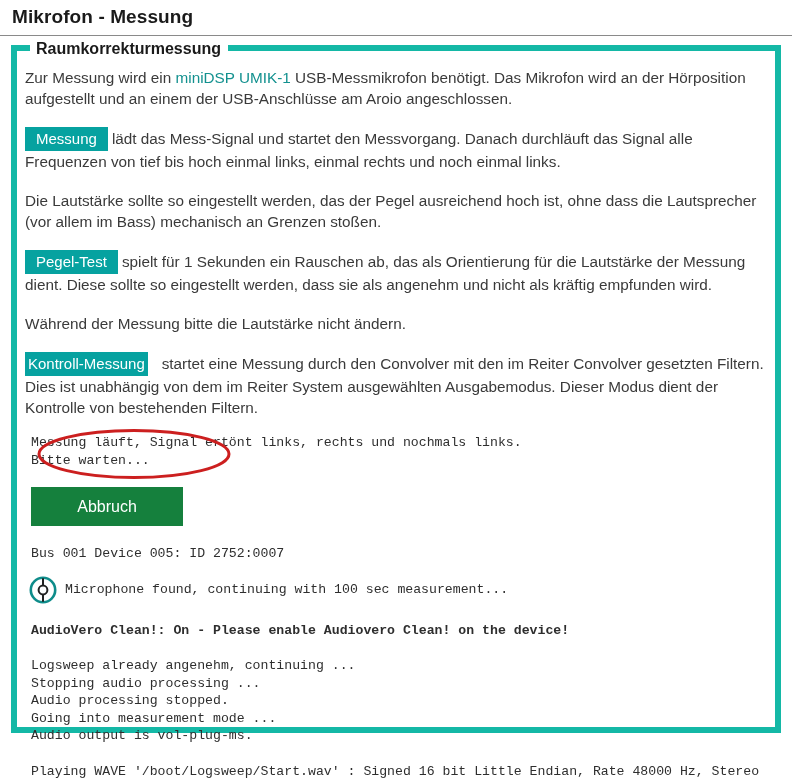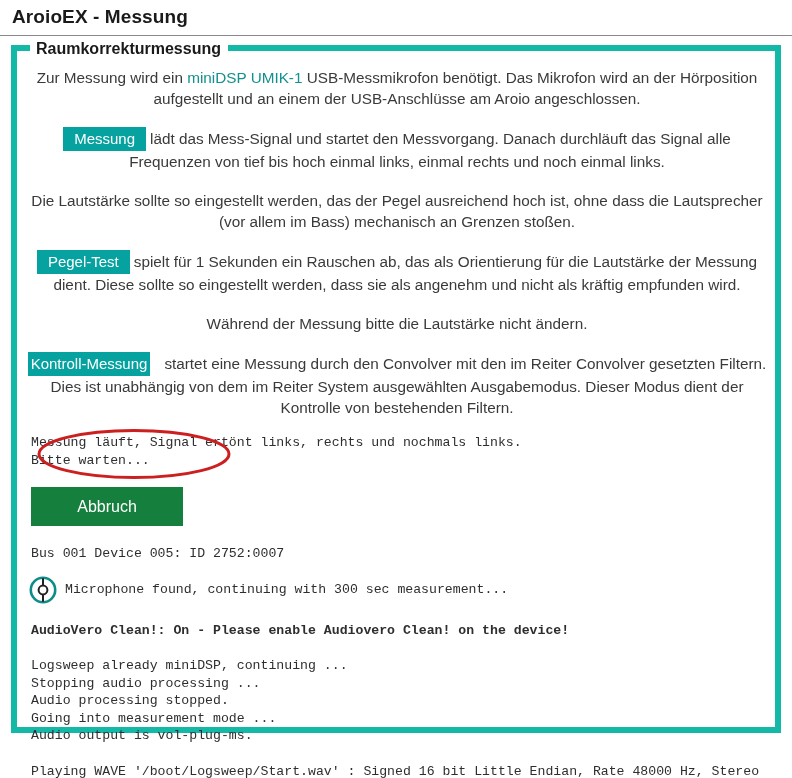--- a/index.html
+++ b/index.html
@@ -48,21 +48,20 @@
     white-space: nowrap;
   }
   .fs-body {
     padding: 16px 6px 0 8px;
   }
   p.para {
     margin: 0 0 18px 0;
     font-size: 15.3px;
     line-height: 21px;
     color: #3a3a3a;
-    text-align: center;
   }
   p.para.tight {
     margin-bottom: 16px;
   }
   a.link {
     color: #13918f;
     text-decoration: none;
   }
   .badge {
     display: inline-block;
@@ -136,21 +135,21 @@
   }
   .log-group.second { margin-top: 18px; }
   .clip-row {
     width: 784px;
     overflow: hidden;
   }
 </style>
 </head>
 <body>
 
-<div id="page-title">AroioEX - Messung</div>
+<div id="page-title">Mikrofon - Messung</div>
 <div id="title-rule"></div>
 
 <div class="fieldset">
   <div class="legend">Raumkorrekturmessung</div>
 
   <div class="fs-body">
 
     <p class="para"><span>Zur Messung wird ein </span><a class="link" href="#">miniDSP UMIK-1</a><span> USB-Messmikrofon benötigt. Das Mikrofon wird an der Hörposition aufgestellt und an einem der USB-Anschlüsse am Aroio angeschlossen.</span></p>
 
     <p class="para"><span class="badge">Messung</span><span>lädt das Mess-Signal und startet den Messvorgang. Danach durchläuft das Signal alle Frequenzen von tief bis hoch einmal links, einmal rechts und noch einmal links.</span></p>
@@ -175,27 +174,27 @@
 
     <div class="mono" id="bus-line">Bus 001 Device 005: ID 2752:0007</div>
 
     <div id="mic-row">
       <svg id="mic-icon" viewBox="0 0 28 28">
         <circle cx="14" cy="14" r="12.2" fill="none" stroke="#0e8c8a" stroke-width="2.6"></circle>
         <circle cx="14" cy="14" r="4.4" fill="none" stroke="#222222" stroke-width="2"></circle>
         <line x1="14" y1="2.2" x2="14" y2="9.3" stroke="#222222" stroke-width="2"></line>
         <line x1="14" y1="18.6" x2="14" y2="25.8" stroke="#222222" stroke-width="2"></line>
       </svg>
-      <div class="mono" id="mic-text">Microphone found, continuing with 300 sec measurement...</div>
+      <div class="mono" id="mic-text">Microphone found, continuing with 100 sec measurement...</div>
     </div>
 
     <div class="mono" id="clean-line">AudioVero Clean!: On - Please enable Audiovero Clean! on the device!</div>
 
     <div class="log-group">
-      <div class="mono">Logsweep already miniDSP, continuing ...</div>
+      <div class="mono">Logsweep already angenehm, continuing ...</div>
       <div class="mono">Stopping audio processing ...</div>
       <div class="mono">Audio processing stopped.</div>
       <div class="mono">Going into measurement mode ...</div>
       <div class="mono">Audio output is vol-plug-ms.</div>
     </div>
 
     <div class="log-group second">
       <div class="clip-row">
           <div class="mono">Playing WAVE '/boot/Logsweep/Start.wav' : Signed 16 bit Little Endian, Rate 48000 Hz, Stereo</div>
         </div>

